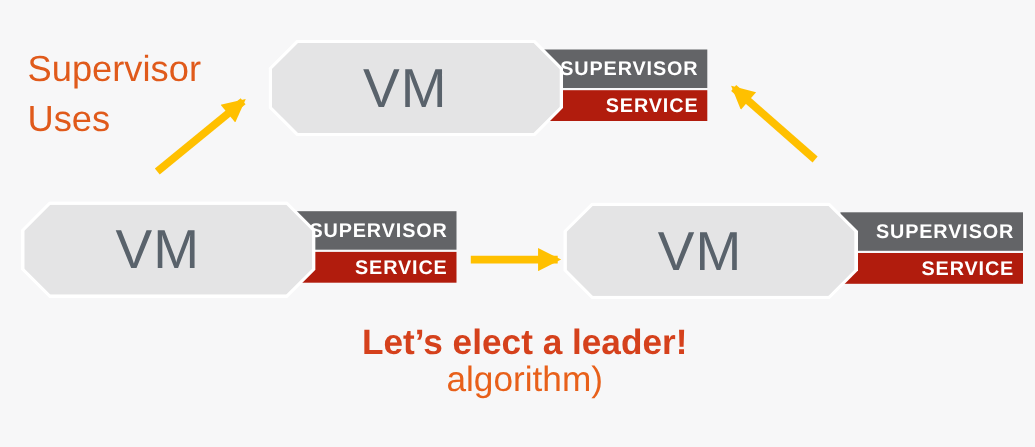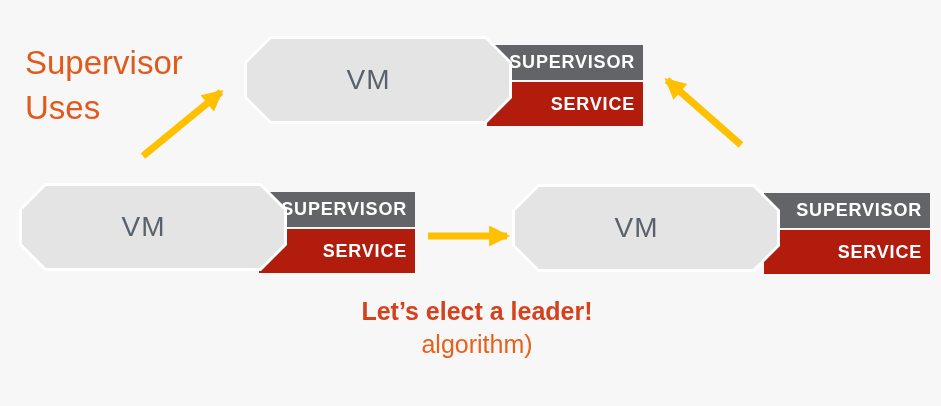--- a/index.html
+++ b/index.html
@@ -27,41 +27,41 @@
   .node-left{left:22px;top:186px;width:393px}
   .node-right{left:515px;top:187px;width:415px}
 
   .tag{
     position:absolute;right:0;width:156px;z-index:1;
     display:flex;align-items:center;justify-content:flex-end;
     padding-right:8px;color:var(--white);font-weight:bold;
     font-size:18px;letter-spacing:.8px;white-space:nowrap;
   }
   .tag-supervisor{top:6px;height:35px;background:var(--tag-gray)}
-  .tag-service{top:43px;height:44px;background:var(--tag-red)}
+  .tag-service{top:43px;height:28px;background:var(--tag-red)}
   .node-right .tag{width:166px}
 
   .oct-outer{
     position:absolute;left:-3px;top:-3px;width:268px;height:88px;z-index:2;
     background:var(--white);
     clip-path:polygon(26px 0,242px 0,268px 26px,268px 62px,242px 88px,26px 88px,0 62px,0 26px);
   }
   .oct-inner{
     position:absolute;inset:3px;background:var(--vm-fill);
     clip-path:polygon(24px 0,238px 0,262px 24px,262px 58px,238px 82px,24px 82px,0 58px,0 24px);
   }
   .vm-label{
     position:absolute;left:0;top:0;width:243px;height:82px;z-index:3;
     display:flex;align-items:center;justify-content:center;
-    font-size:28px;letter-spacing:1px;color:var(--vm-text);
+    font-size:50px;letter-spacing:1px;color:var(--vm-text);
   }
 
   .caption{
     position:absolute;left:242px;top:295px;width:470px;z-index:2;
-    text-align:center;font-size:25px;line-height:33px;color:var(--caption-reg);
+    text-align:center;font-size:32px;line-height:33px;color:var(--caption-reg);
   }
   .caption .line1{font-weight:bold;color:var(--caption-bold)}
 </style>
 </head>
 <body>
 
 <svg class="arrows" viewBox="0 0 941 406" xmlns="http://www.w3.org/2000/svg">
   <defs>
     <marker id="ah" viewBox="0 0 10 10" refX="8.5" refY="5" markerWidth="3.4" markerHeight="3" orient="auto-start-reverse">
       <path d="M0,0 L10,5 L0,10 Z"></path>

